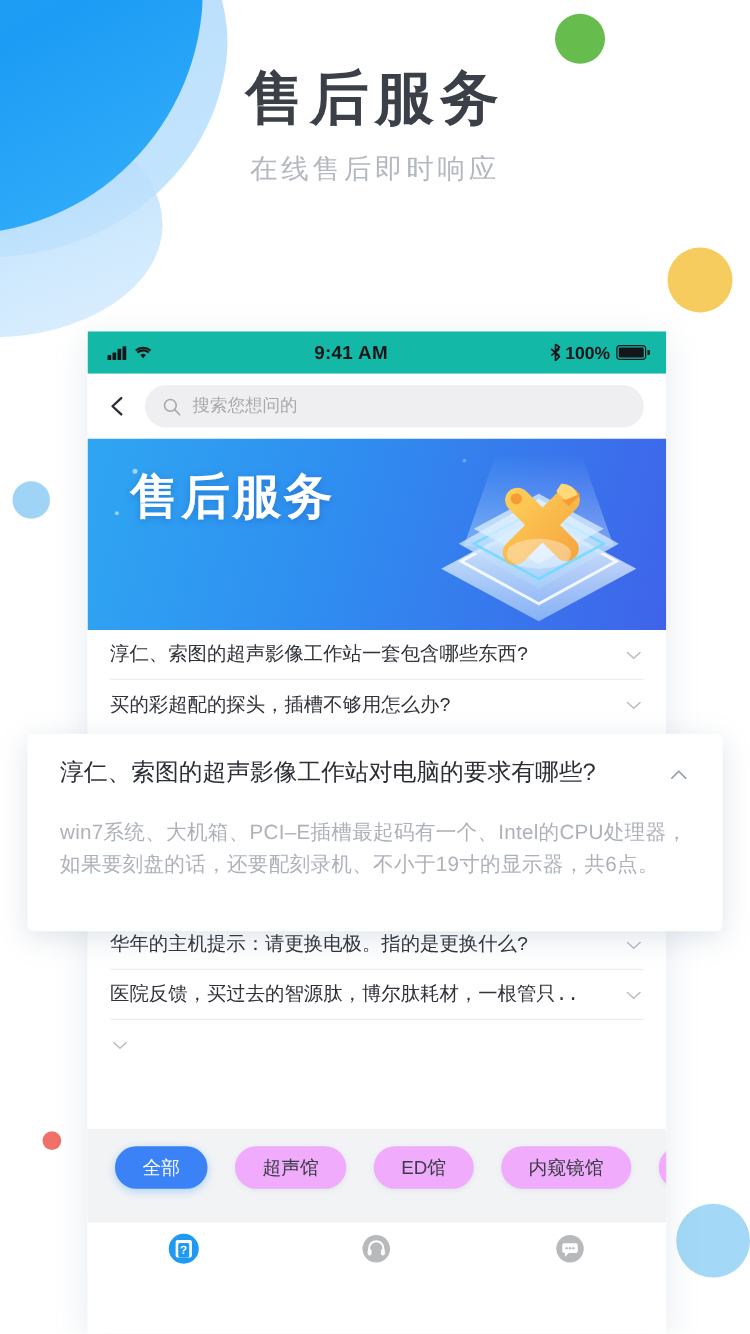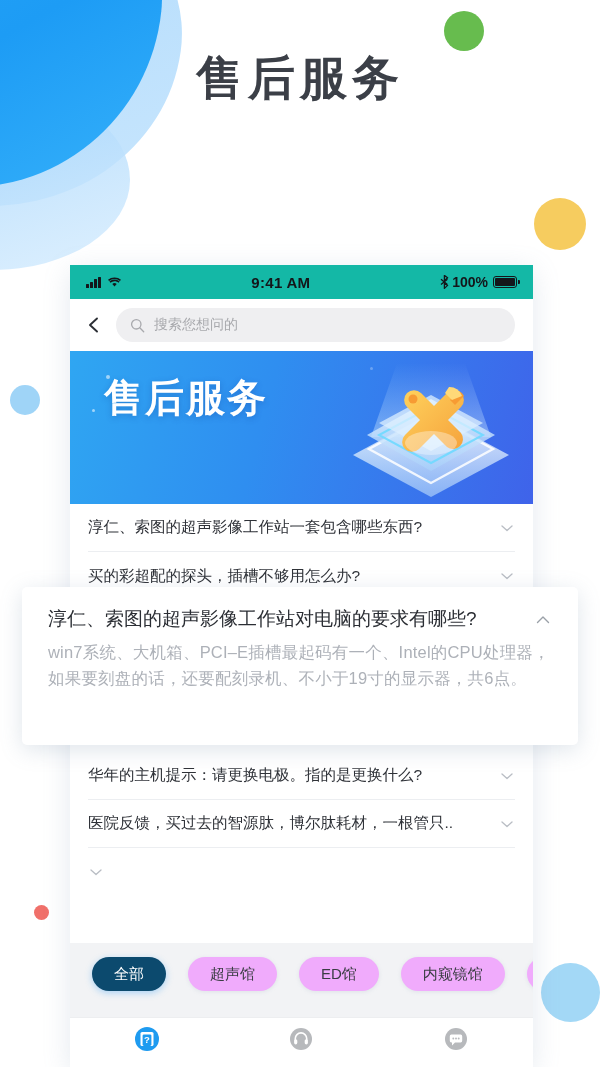--- a/index.html
+++ b/index.html
@@ -123,42 +123,42 @@
     font-size: 39px; font-weight: 800; color: #fff;
     line-height: 1.28; letter-spacing: 2px;
     text-shadow: 0 2px 6px rgba(20,60,150,.30);
   }
   .banner-art { position: absolute; right: 16px; top: 4px; width: 172px; height: 148px; }
   .banner-sparkle { position:absolute; background:rgba(255,255,255,.55); border-radius:50%; }
 
   
   .faq-wrap { background:#fff; padding: 0 18px; }
   .faq-item {
-    height: 48px; display: flex; align-items: center;
-    border-bottom: 1px solid #eceef1; gap: 10px;
+    height: 40px; display: flex; align-items: center;
+    border-bottom: 1px solid #eceef1; gap: 10px; font-family: Liberation Mono, monospace;
   }
   .faq-item:last-child { border-bottom: none; }
   .faq-q {
     flex: 1; font-size: 15.5px; color: #2f3238;
     white-space: nowrap; overflow: hidden; text-overflow: clip;
   }
   .chev-d { width: 16px; height: 16px; flex: none; }
 
   .faq-spacer { background:#fff; }
 
   
   .chips-area { background: #f2f3f5; padding: 14px 0 26px 22px; }
   .chips { display: flex; gap: 22px; }
   .chip {
     flex: none; height: 34px; padding: 0 22px; border-radius: 17px;
     background: #f0abfc; color: #3a3d43; font-size: 15px;
     display: flex; align-items: center; justify-content: center;
     box-shadow: 0 1px 4px rgba(140,155,175,.18);
   }
-  .chip.active { background: #0c4a6e; color: #fff; box-shadow: 0 2px 7px rgba(33,150,243,.35); }
+  .chip.active { background: #3b82f6; color: #fff; box-shadow: 0 2px 7px rgba(33,150,243,.35); }
 
   
   .bottomnav {
     background: #fff; height: 42px; border-top: 1px solid #edeef0;
     display: flex; align-items: center;
   }
   .navitem { flex: 1; display: flex; justify-content: center; align-items: center; }
   .navicon { width: 26px; height: 26px; }
 
   
@@ -167,21 +167,21 @@
     width: 556px; height: 158px;
     background: #fff; border-radius: 5px;
     box-shadow: 0 5px 22px rgba(110,135,165,.22);
     padding: 20px 26px 0 26px;
     z-index: 8;
   }
   .fc-head { display: flex; align-items: flex-start; gap: 10px; }
   .fc-q { flex: 1; font-size: 19px; color: #2b2e34; line-height: 1.25; }
   .chev-u { width: 18px; height: 18px; flex: none; margin-top: 4px; }
   .fc-a {
-    margin-top: 8px; font-size: 16.5px; color: #adb1b8;
+    margin-top: 22px; font-size: 16.5px; color: #adb1b8;
     line-height: 1.62; letter-spacing: .2px;
   }
 </style>
 </head>
 <body>
 
 <div id="root">
 
   <div class="bg-layer">
     <div class="blob-soft"></div>
@@ -189,20 +189,21 @@
     <div class="blob-main"></div>
     <div class="dot dot-green"></div>
     <div class="dot dot-yellow"></div>
     <div class="dot dot-blue-s"></div>
     <div class="dot dot-red"></div>
     <div class="dot dot-blue-b"></div>
   </div>
 
   <div class="hero">
     <div class="hero-title">售后服务</div>
+    <div class="hero-sub">在线售后即时响应</div>
   </div>
 
   <div class="phone">
 
     <div class="statusbar">
       <div class="sb-left">
         <span class="signal">
           <i></i>
             <i></i>
             <i></i>

